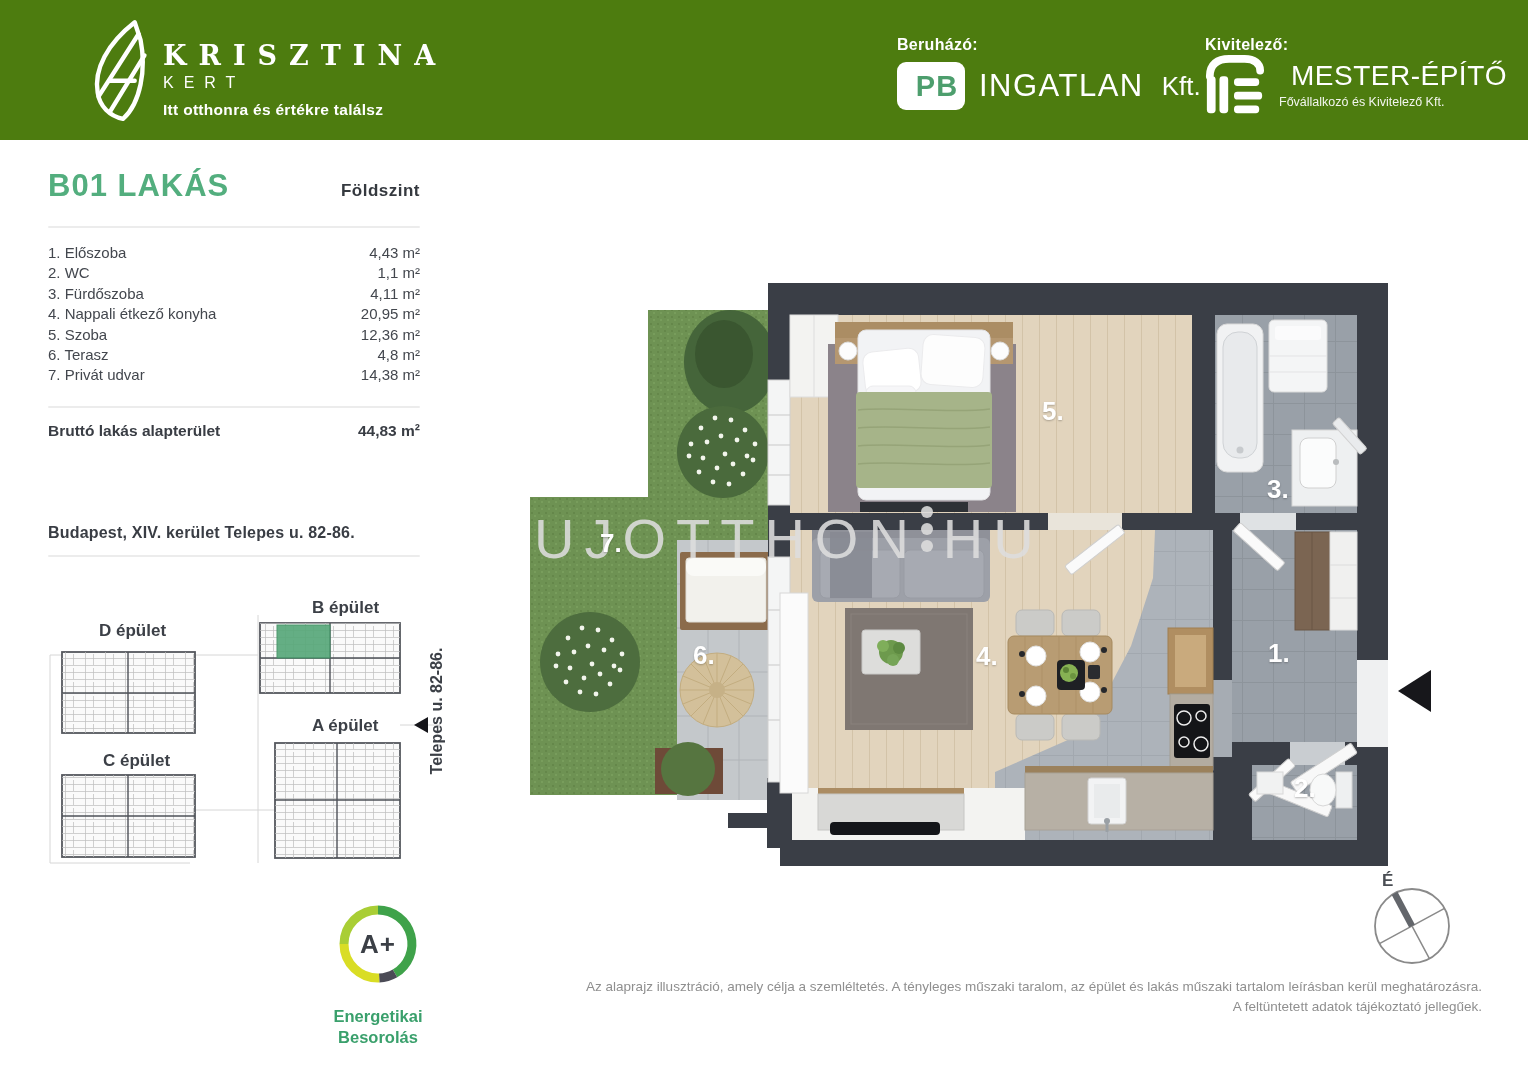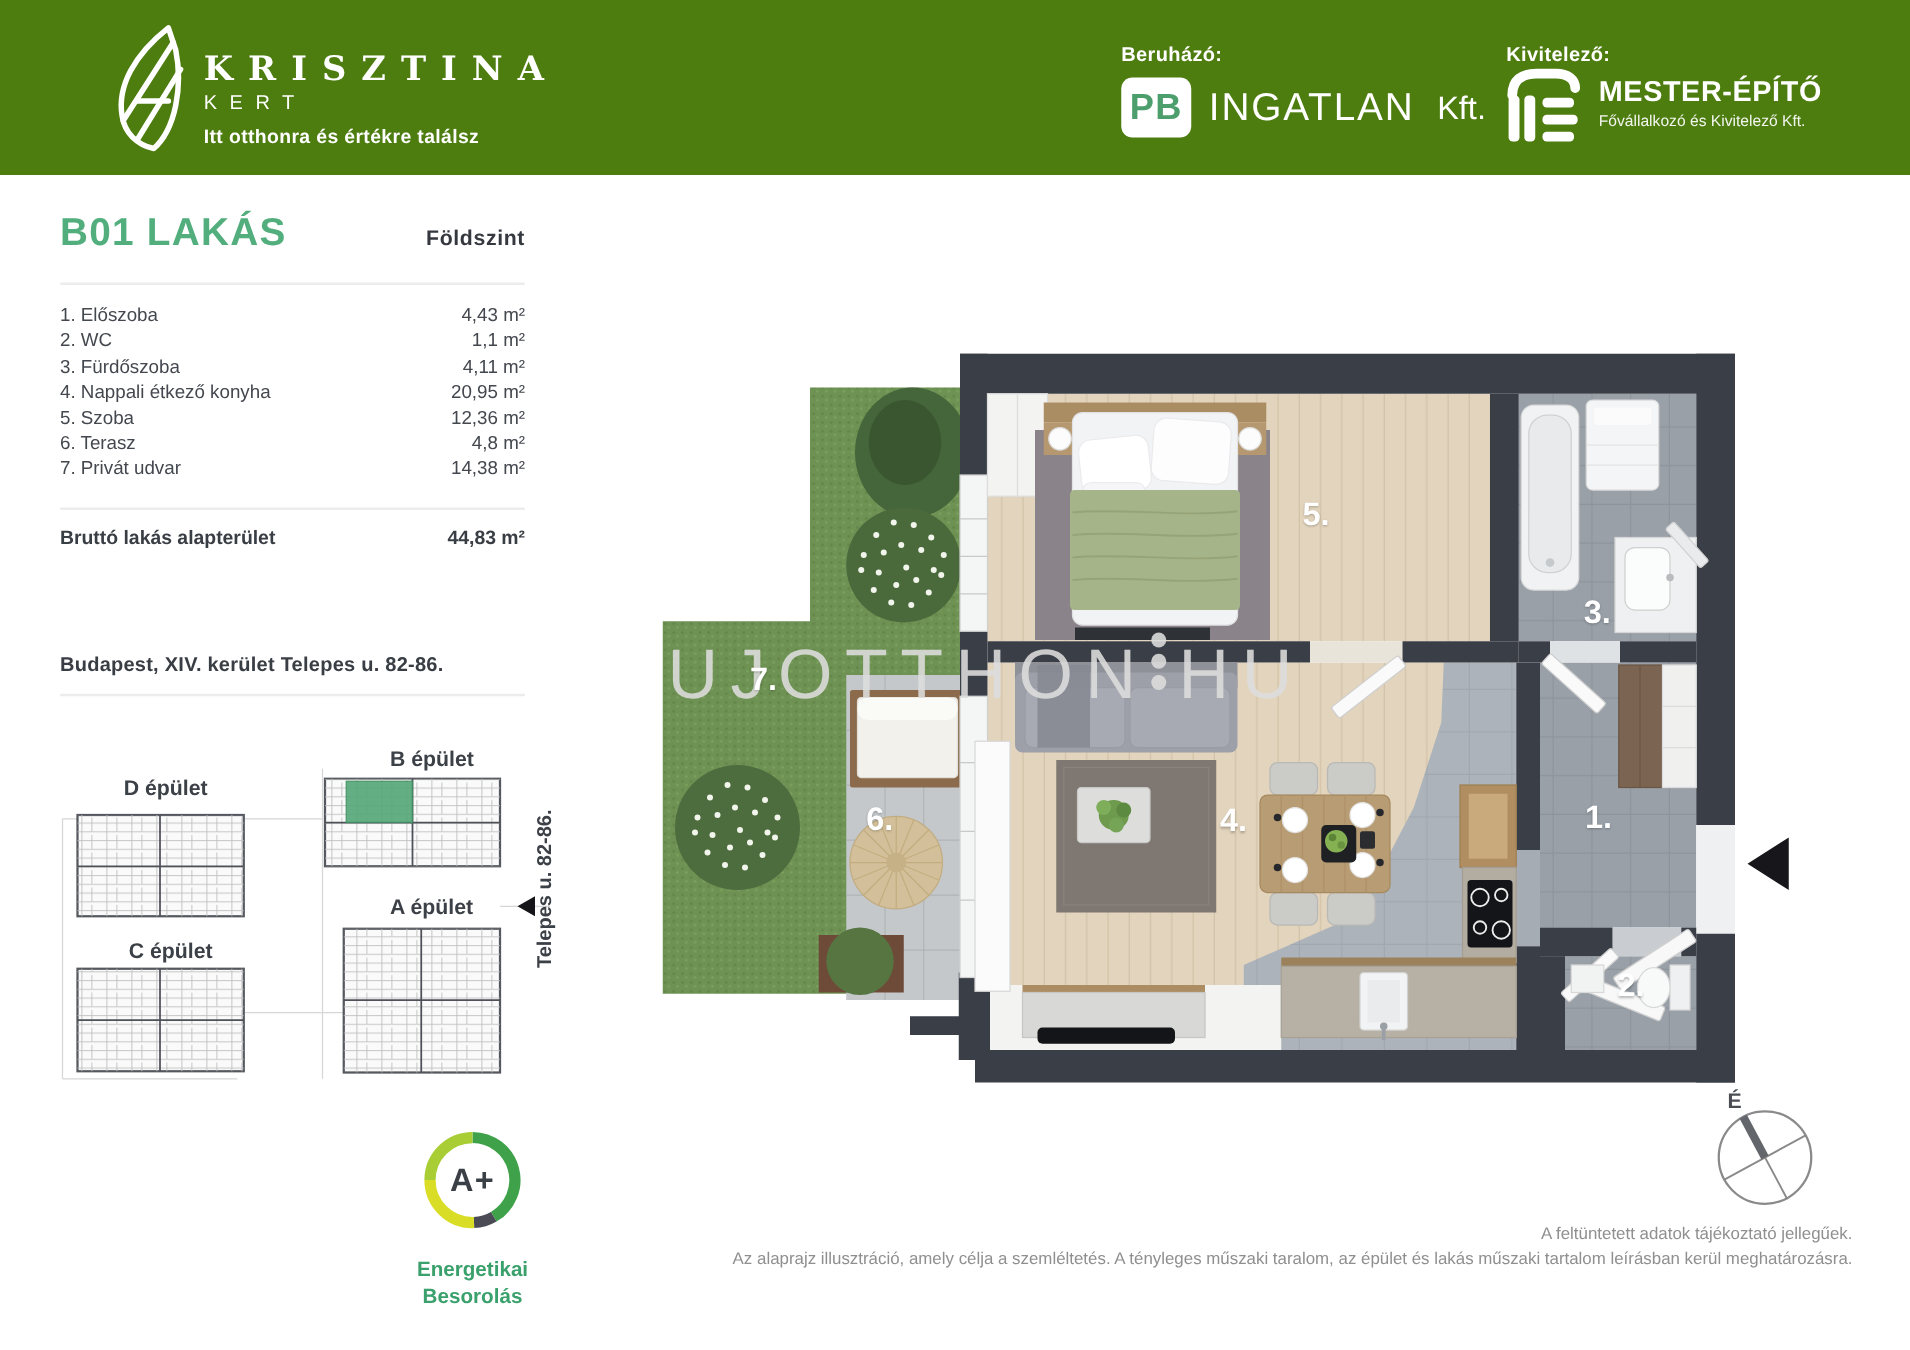--- a/index.html
+++ b/index.html
@@ -9,26 +9,26 @@
   .header{position:absolute;left:0;top:0;width:1528px;height:140px;background:#4d7c0f;}
   .leaf-logo{position:absolute;left:84px;top:18px;}
   .brand{position:absolute;left:163px;top:40px;color:#fff;}
   .brand-line1{font-family:"DejaVu Serif","Liberation Serif",serif;font-size:27px;font-weight:700;letter-spacing:12px;}
   .brand-line2{font-size:16px;letter-spacing:10px;margin-top:3px;font-weight:400;}
   .brand-tagline{font-size:15.5px;font-weight:700;margin-top:9px;letter-spacing:.3px;}
   .partner-label{position:absolute;top:36px;color:#fff;font-size:16px;font-weight:700;letter-spacing:.3px;}
   .dev-label{left:897px;} .con-label{left:1205px;}
   .pb-row{position:absolute;left:897px;top:62px;display:flex;align-items:center;}
   .pb-square{width:56px;height:48px;background:#fff;border-radius:9px;display:flex;align-items:center;justify-content:center;
-             font-size:29px;font-weight:700;color:#4d9e6d;letter-spacing:1px;}
+             font-size:29px;font-weight:700;color:#4d9e6d;letter-spacing:1px;padding-left:12px;}
   .pb-name{color:#fff;font-size:31px;font-weight:500;letter-spacing:1.5px;margin-left:14px;}
   .pb-suffix{color:#fff;font-size:26px;font-weight:500;margin-left:18px;}
   .me-row{position:absolute;left:1203px;top:54px;display:flex;align-items:flex-start;}
   .me-text{margin-left:14px;margin-top:6px;color:#fff;}
-  .me-name{font-size:23px;font-weight:700;letter-spacing:.5px;}
+  .me-name{font-size:28px;font-weight:400;letter-spacing:.5px;margin-left:12px;}
   .me-sub{font-size:12.5px;margin-top:3px;opacity:.93;}
   
   .sidebar{position:absolute;left:48px;top:168px;width:372px;}
   .title-row{display:flex;justify-content:space-between;align-items:baseline;gap:32px;}
   .unit-title{color:#53ae7e;font-size:31px;font-weight:700;letter-spacing:1px;}
   .floor-label{font-size:17px;font-weight:700;color:#35393f;letter-spacing:.5px;}
   .divider{height:2px;background:#ececec;border-radius:1px;}
   .d1{margin-top:22px;} .d2{margin-top:20px;} .d3{margin-top:13px;}
   .room-list{margin-top:15px;}
   .room-row{display:flex;justify-content:space-between;font-size:15px;line-height:20.4px;color:#43474e;}
@@ -450,17 +450,17 @@
   </div>
 
   <svg class="compass" width="110" height="110" viewBox="0 0 110 110">
     <circle cx="54" cy="62" r="37" fill="none" stroke="#8a8a8a" stroke-width="1.8"></circle>
     <path d="M21.5,79.7 L86.5,44.3 M36.6,29.4 L71.4,94.6" stroke="#8a8a8a" stroke-width="1.5" fill="none"></path>
     <path d="M36.6,29.4 L54,62" stroke="#63666b" stroke-width="6.5"></path>
     <text x="24" y="22" font-size="17" font-weight="bold" fill="#4a4e54">É</text>
   </svg>
 
   <div class="footer">
+    <div>Az alaprajz illusztráció, amely célja a szemléltetés. A tényleges műszaki taralom, az épület és lakás műszaki tartalom leírásban kerül meghatározásra.</div>
     <div>A feltüntetett adatok tájékoztató jellegűek.</div>
-    <div>Az alaprajz illusztráció, amely célja a szemléltetés. A tényleges műszaki taralom, az épület és lakás műszaki tartalom leírásban kerül meghatározásra.</div>
   </div>
 
 </div>
 
 </body></html>

